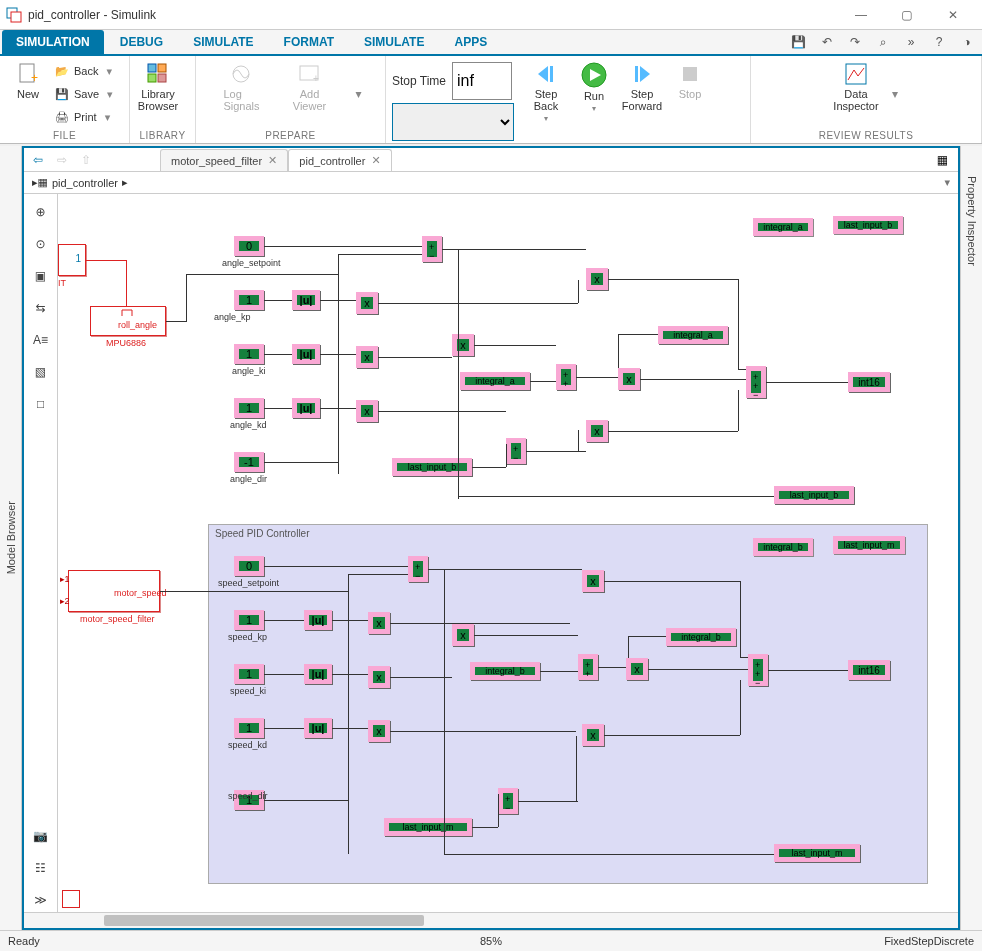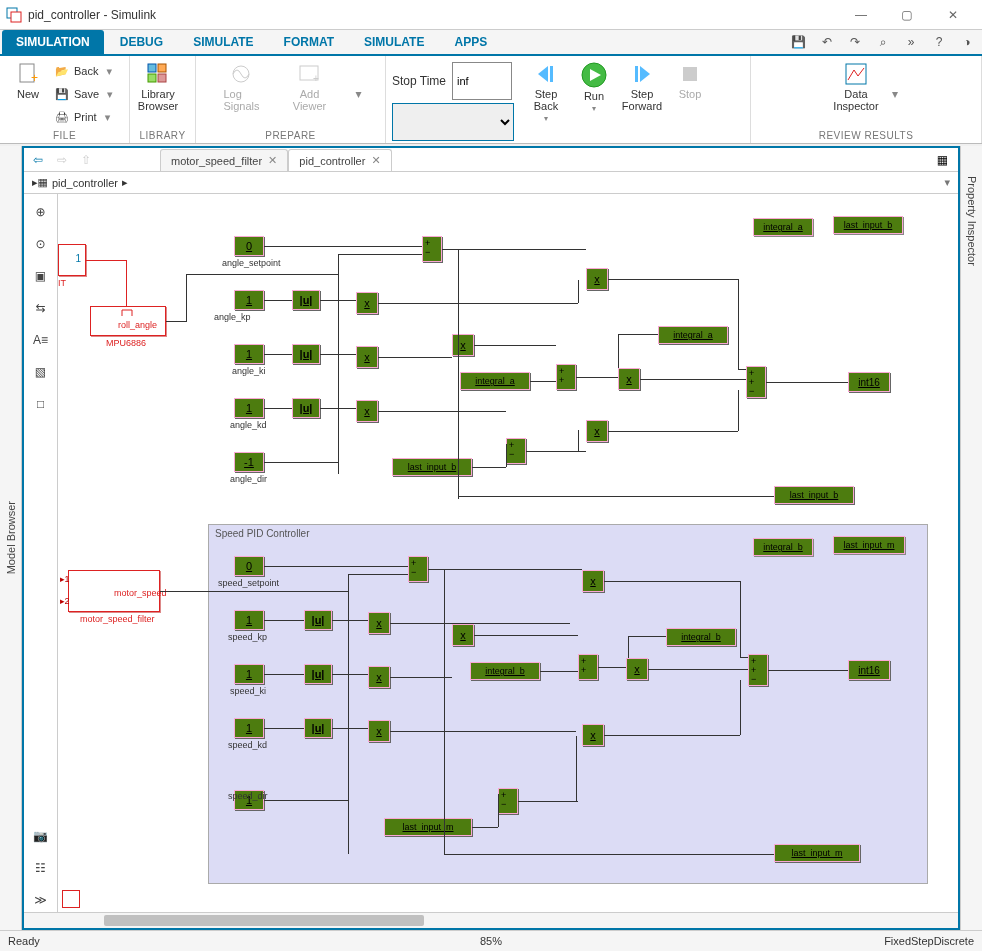--- a/index.html
+++ b/index.html
@@ -23,21 +23,21 @@
 .ribbon { height: 88px; background: #fff; border-bottom: 1px solid #bbb; display: flex; }
 .ribgroup { border-right: 1px solid #ddd; display: flex; flex-direction: column; padding: 4px 6px 0 6px; }
 .ribgroup .controls { flex: 1; display: flex; align-items: flex-start; gap: 4px; }
 .ribgroup .label { font-size: 10px; color: #777; text-align: center; padding: 2px 0; letter-spacing: 0.5px; }
 .bigbtn { display: flex; flex-direction: column; align-items: center; width: 44px; padding-top: 2px; font-size: 11px; color: #333; gap:2px;}
 .bigbtn.disabled { color: #aaa; }
 .smallrow { display: flex; align-items: center; gap: 4px; font-size: 11px; height: 22px; color: #333; }
 .smallrow .micon { width:16px; height:16px; display:flex;align-items:center;justify-content:center;}
 .simfield { display:flex; align-items:center; gap:6px; margin-bottom:3px;}
 .simfield label { font-size:12px; color:#333;}
-.simfield input, .simfield select { font-size:11px; border:1px solid #0076a8; padding:18px 4px; height:20px;}
+.simfield input, .simfield select { font-size:16px; border:1px solid #0076a8; padding:18px 4px; height:20px;}
 .simfield input { width:60px; border-color:#888;}
 
 
 .leftrail { position: absolute; left: 0; top: 146px; bottom: 21px; width: 22px; background: #f5f5f5; border-right: 1px solid #ccc; display:flex; align-items:center; justify-content:center;}
 .rightrail { position: absolute; right: 0; top: 146px; bottom: 21px; width: 22px; background: #f5f5f5; border-left: 1px solid #ccc; display:flex; align-items:flex-start; justify-content:center; padding-top:30px;}
 .railtext { writing-mode: vertical-rl; font-size: 11px; color: #444; }
 .leftrail .railtext { transform: rotate(180deg);}
 
 
 .mainframe { position: absolute; left: 22px; right: 22px; top: 146px; bottom: 21px; background: #fff; border: 2px solid #0076a8; display:flex; flex-direction:column;}
@@ -59,21 +59,21 @@
 .hscroll .thumb { position:absolute; left:80px; width:320px; top:2px; bottom:2px; background:#c0c0c0; border-radius:2px;}
 
 
 .statusbar { position: absolute; left: 0; right: 0; bottom: 0; height: 21px; background: #f5f5f5; border-top: 1px solid #ccc; display: flex; align-items: center; font-size: 11px; color: #333; padding: 0 8px; }
 .statusbar .mid { position:absolute; left:50%; transform:translateX(-50%);}
 .statusbar .right { margin-left:auto;}
 
 
 .subsys { position:absolute; background:#dcdcf5; border:1px solid #aaa; }
 .subsys-title { position:absolute; top:3px; left:6px; font-size:10px; color:#555;}
-.blk { position:absolute; background:#4d7c0f; border:1px solid #f9a8d4; display:flex; align-items:center; justify-content:center; box-shadow:1px 1px 0 #666;text-decoration:underline;}
+.blk { position:absolute; background:#15803d; border:5px solid #f9a8d4; display:flex; align-items:center; justify-content:center; box-shadow:1px 1px 0 #666;}
 .blk.shadow { box-shadow:1px 1px 0 #888;}
 .blk-lbl { position:absolute; font-size:9px; color:#333; white-space:nowrap; text-align:center;}
 .port-num { position:absolute; font-size:9px; color:#b00;}
 .redblk { position:absolute; background:#fff; border:1px solid #d22; box-shadow:1px 1px 0 #d88;}
 .wire { position:absolute; background:#333; }
 .wire.h { height:1px; }
 .wire.v { width:1px; }
 .wire.red { background:#d22;}
 .plusminus { font-size:9px; line-height:9px; text-align:left;}
 </style>

